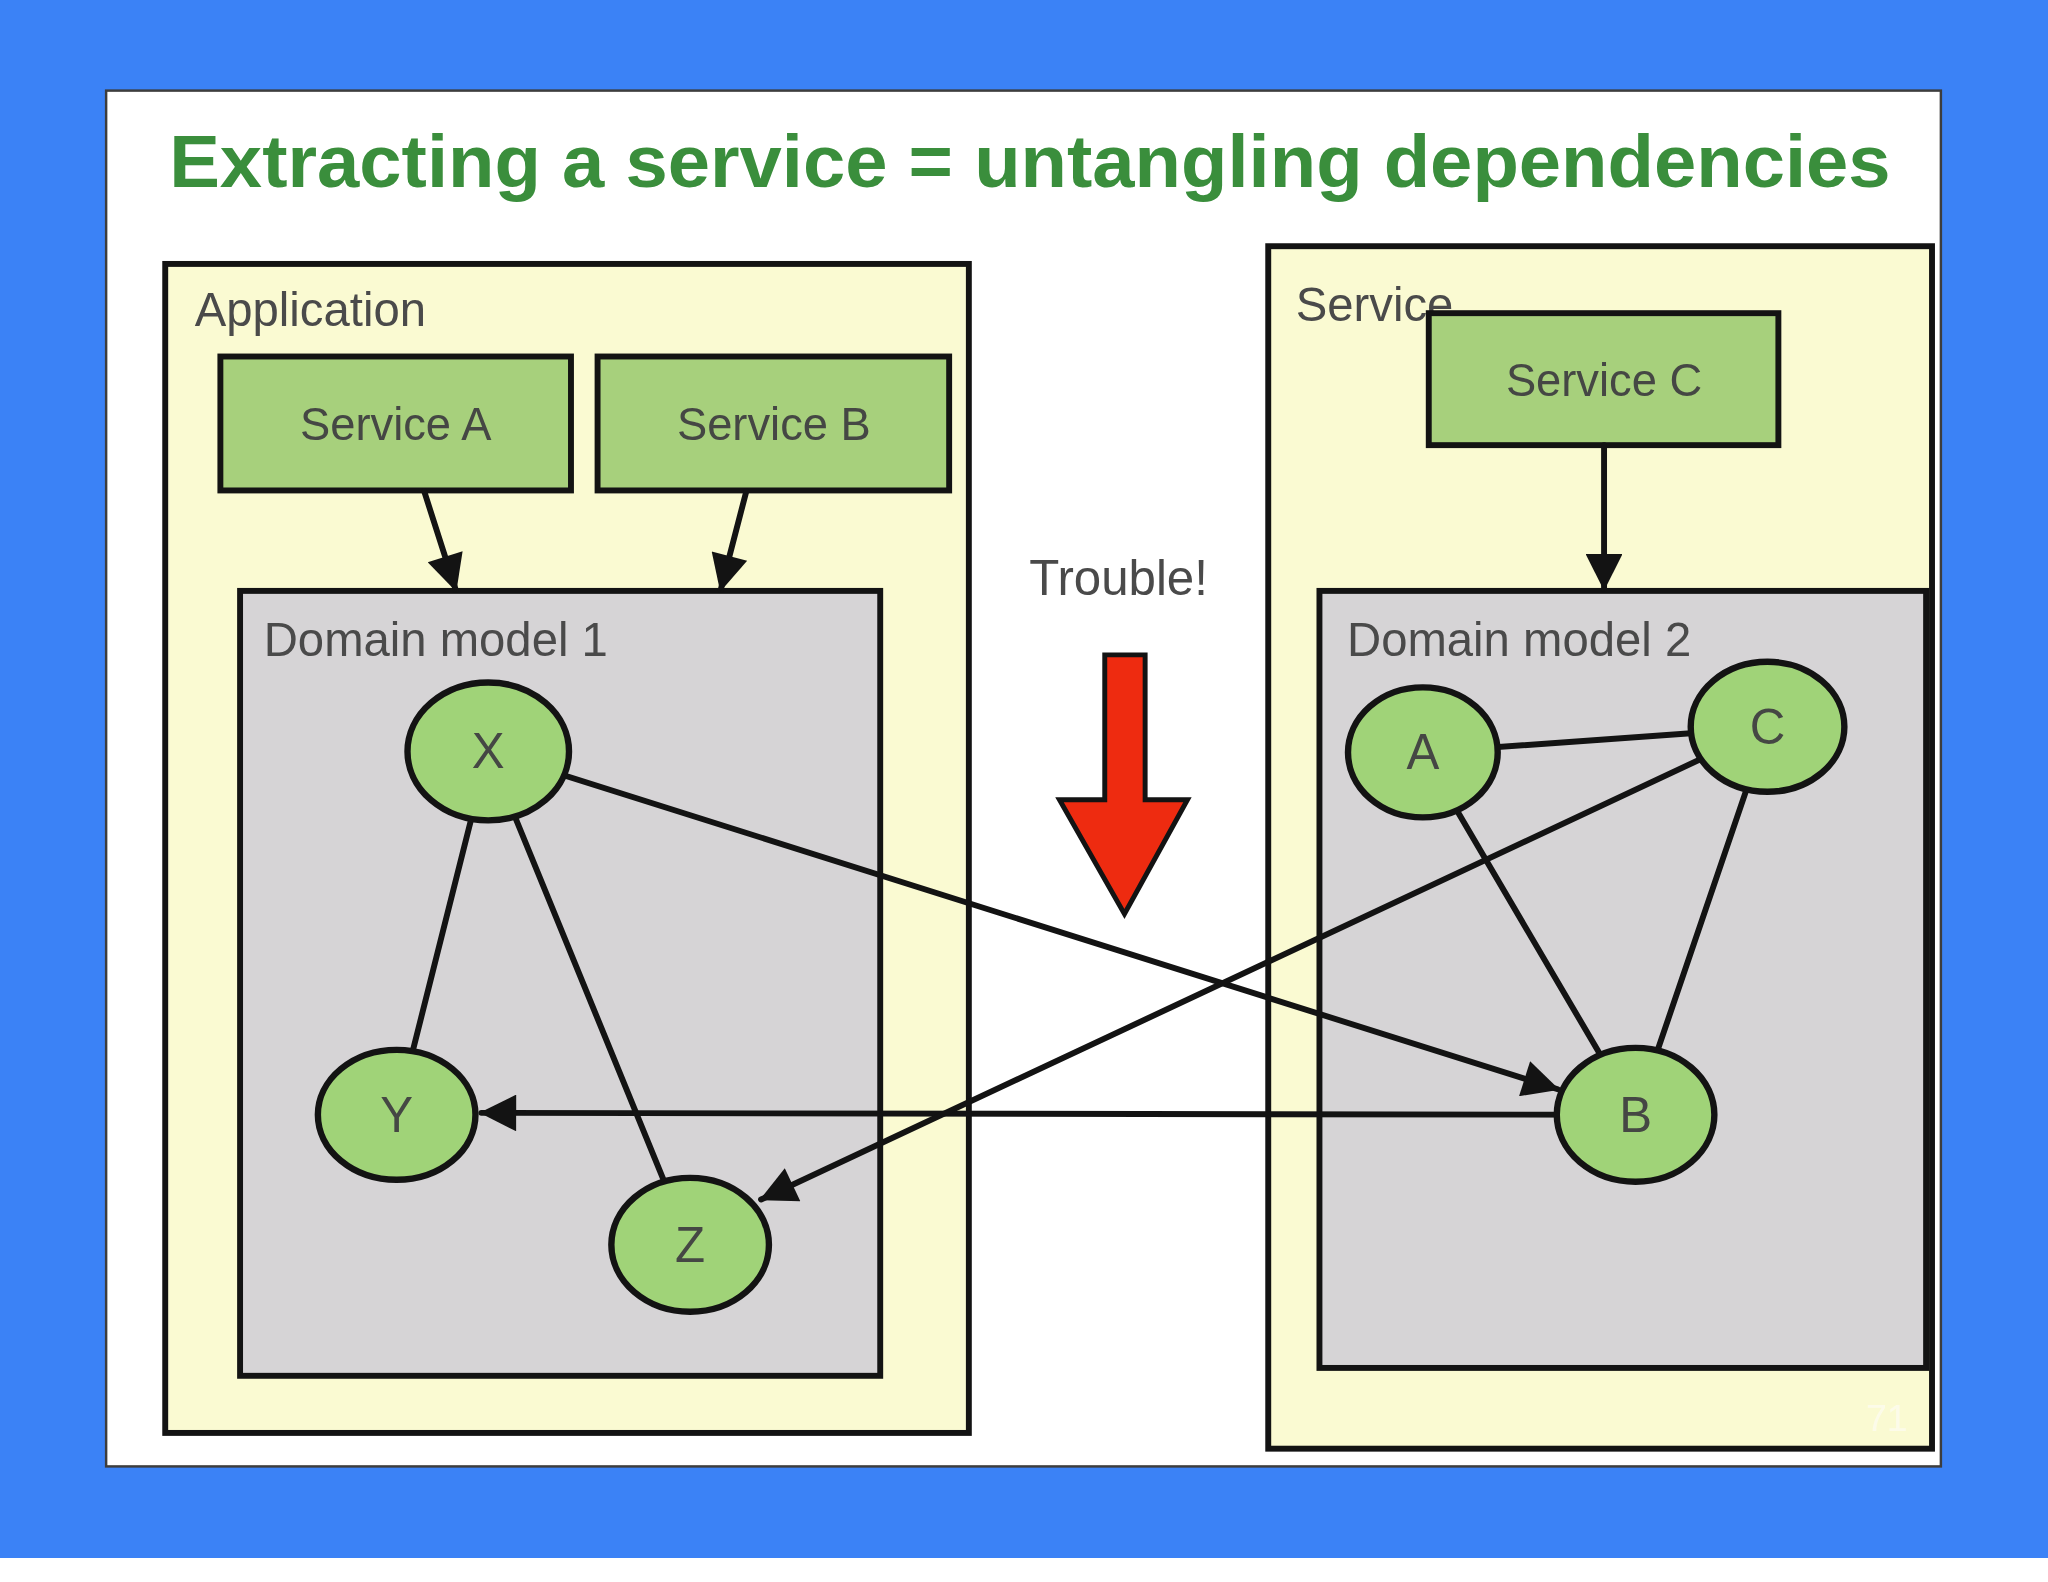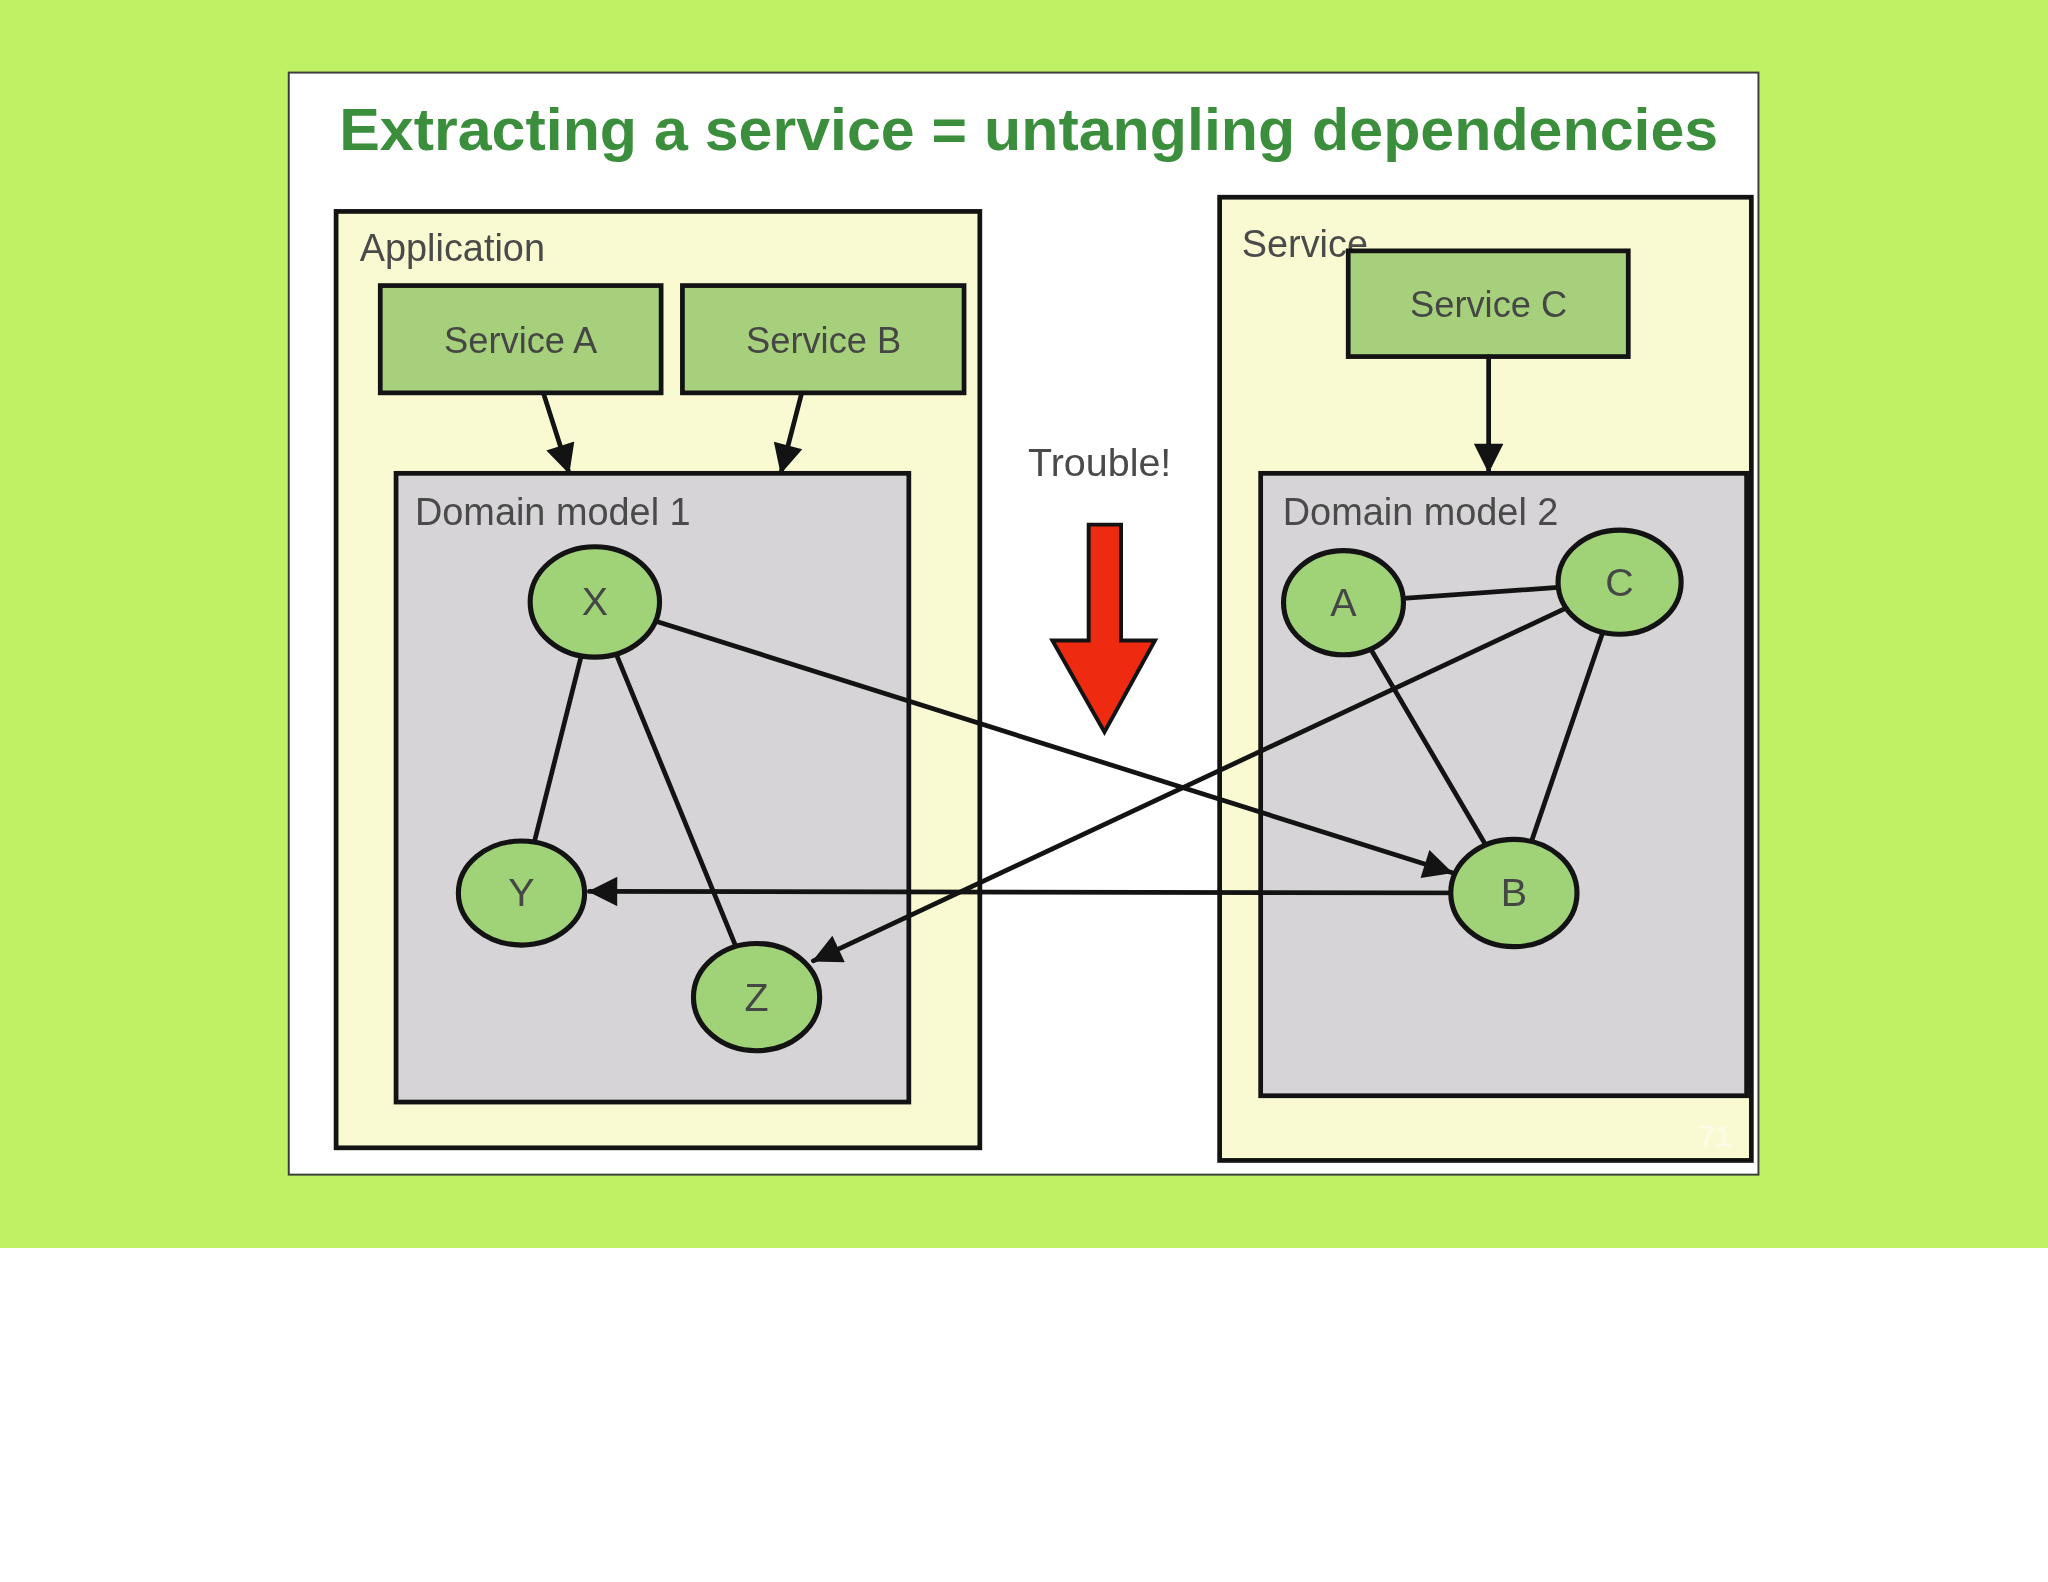--- a/index.html
+++ b/index.html
@@ -1,20 +1,20 @@
 <!DOCTYPE html>
 <html><head>
 <meta charset="utf-8">
 <style>
   html, body { margin: 0; padding: 0; background: #ffffff; }
   .stage {
     position: relative;
     width: 2048px;
-    height: 1248px;
-    background: #bef264;
+    height: 1558px;
+    background: #3b82f6;
     font-family: "Liberation Sans", "DejaVu Sans", sans-serif;
   }
   .stage svg { display: block; width: 100%; height: 100%; }
   text { font-family: "Liberation Sans", "DejaVu Sans", sans-serif; }
   .slide-title { font-weight: bold; }
   .panel-label, .model-label, .trouble { fill: #4a4a4a; }
   .box-label, .node-label { fill: #454744; }
   .page-num { fill: #fdfceb; opacity: 0.95; }
 </style>
 </head>

